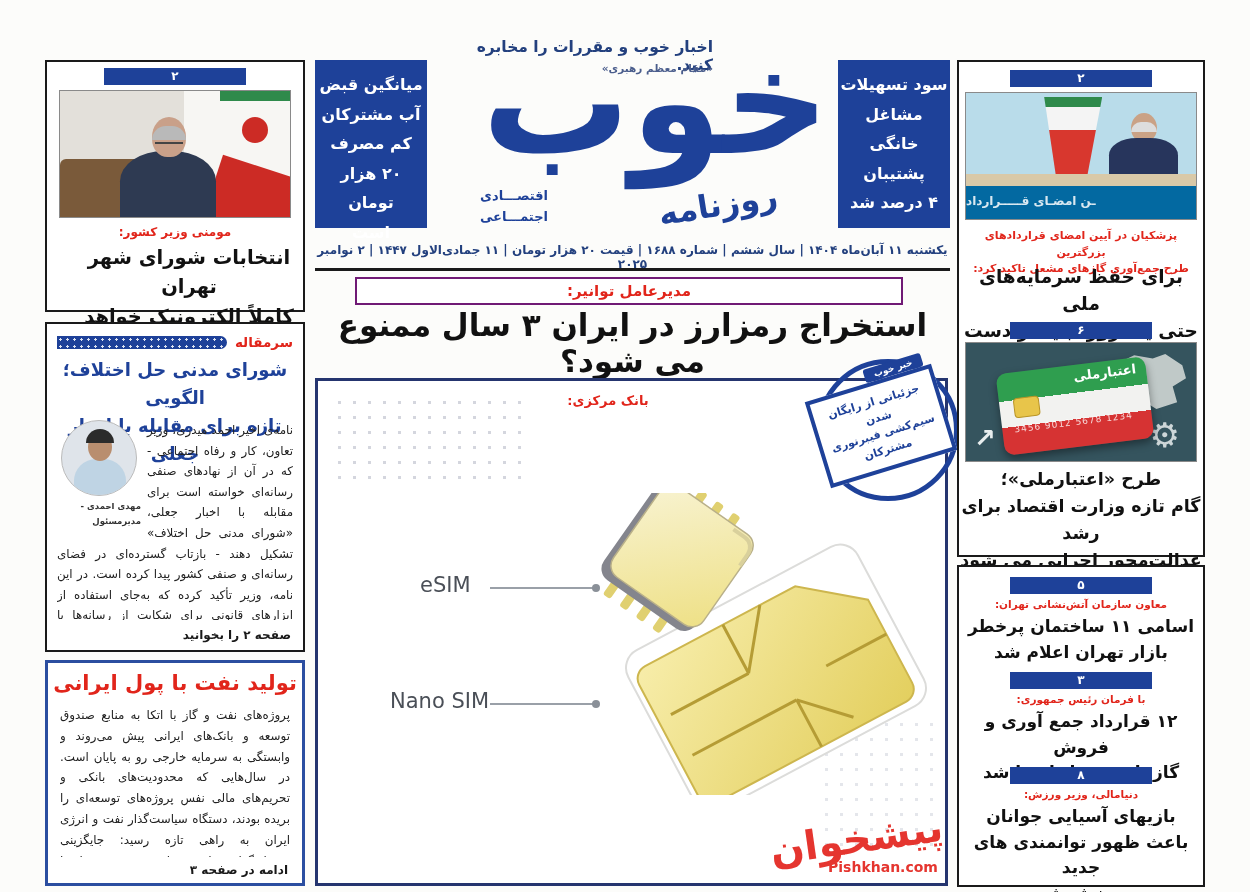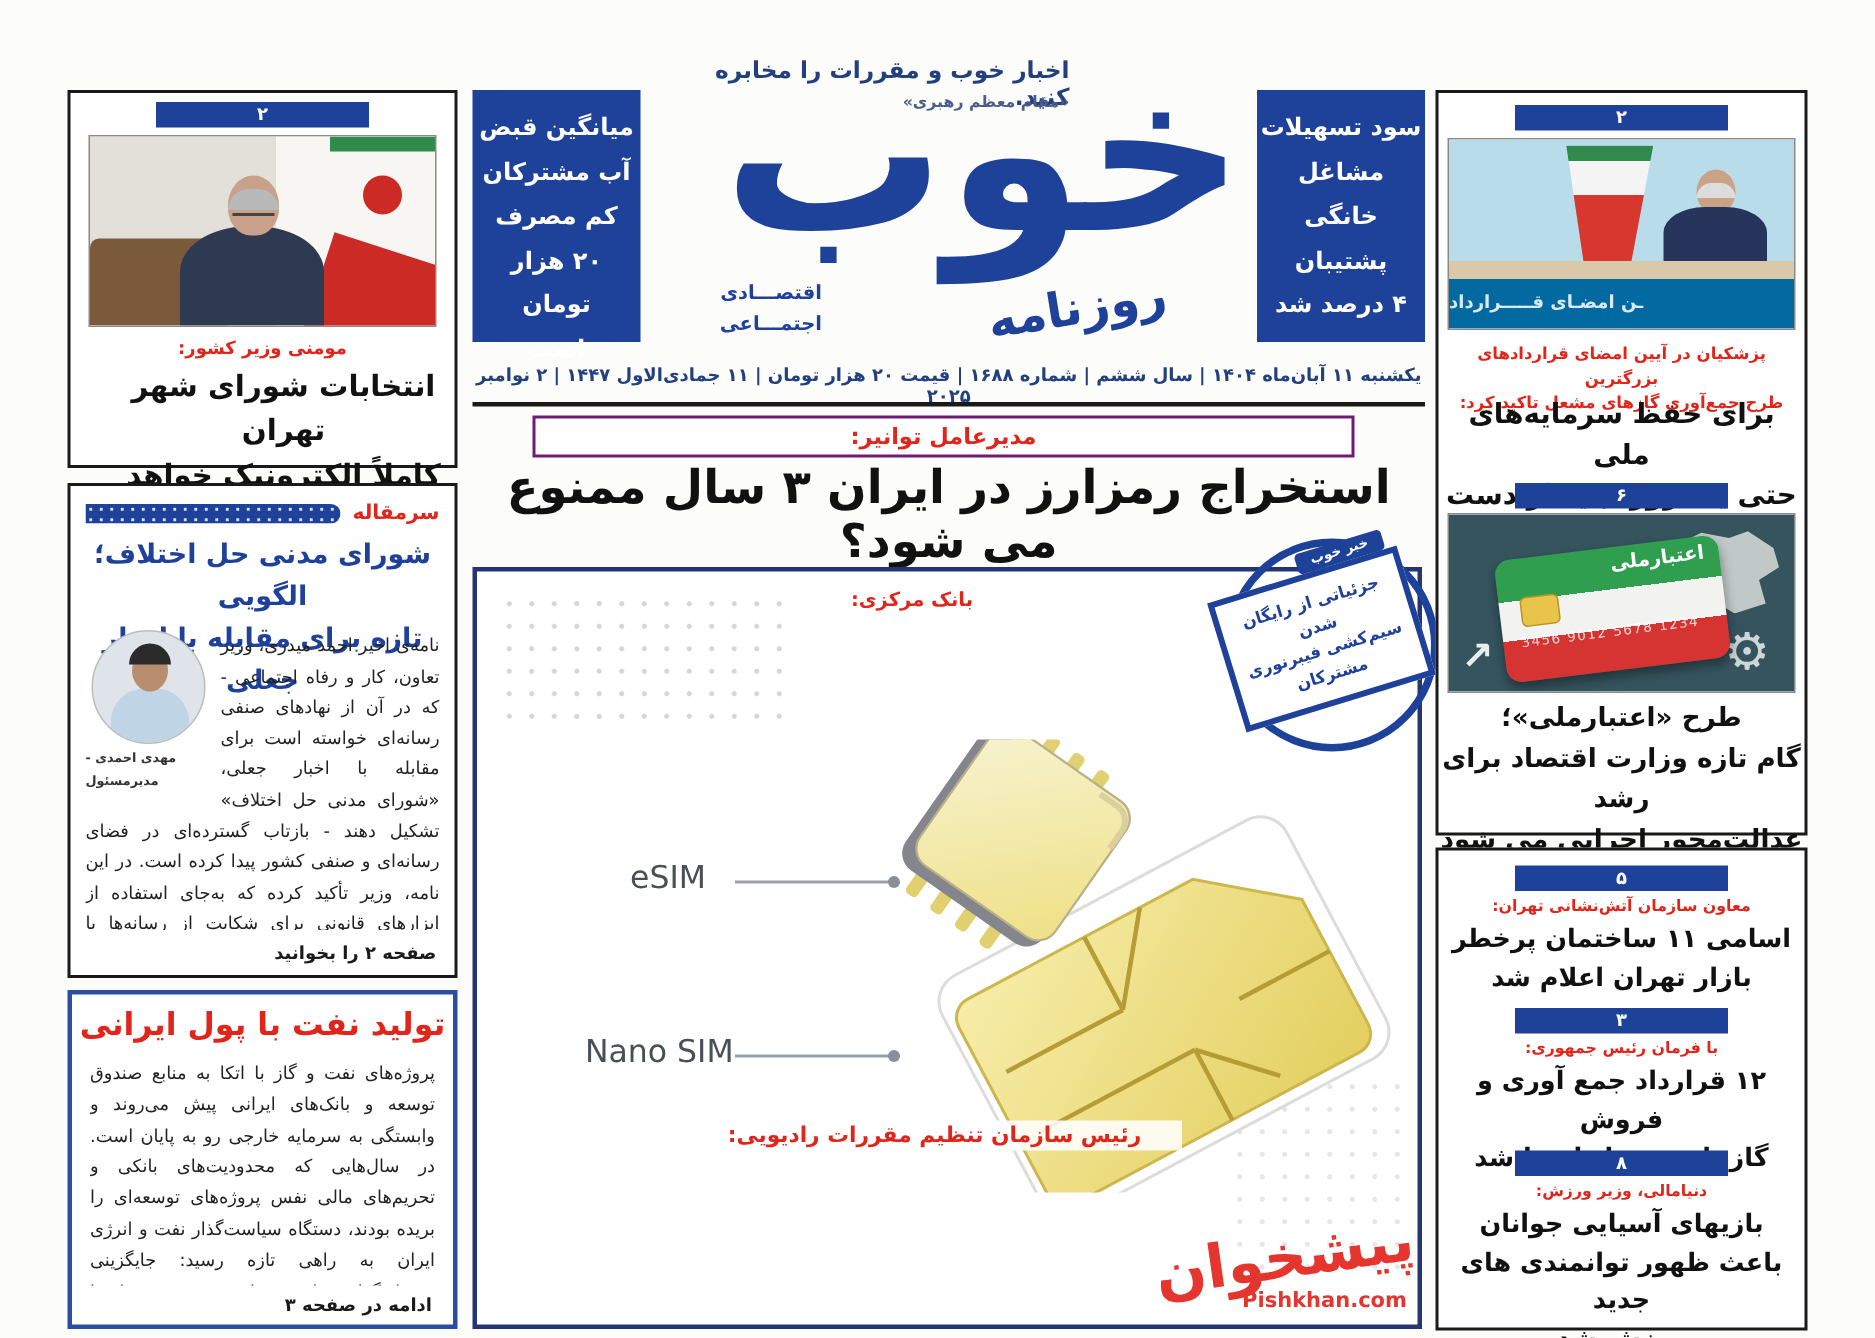--- a/index.html
+++ b/index.html
@@ -92,21 +92,21 @@
 
   #box-editorial { left:45px; top:322px; width:260px; height:330px; }
   #ed-header { position:absolute; top:10px; left:10px; right:10px; display:flex; align-items:center; gap:8px; }
   #ed-bar { flex:1; height:13px; background:#1e4199; border-radius:0 7px 7px 0;
     background-image:radial-gradient(rgba(255,255,255,.85) 1px, transparent 1.2px); background-size:7px 7px; }
   #ed-label { color:#e1251b; font-weight:bold; font-size:13.5px; }
   #ed-headline { position:absolute; top:32px; left:8px; right:8px; text-align:center;
     color:#1e4199; font-weight:bold; font-size:18px; line-height:1.55; }
   #ed-body { position:absolute; top:96px; left:10px; right:10px; height:200px; overflow:hidden;
     font-size:11.9px; line-height:1.73; text-align:justify; color:#222; }
-  #ed-photo-wrap { float:left; width:84px; margin:0 6px 2px 0; text-align:left; }
+  #ed-photo-wrap { float:left; width:84px; margin:0 6px 2px 0; text-align:right; }
   #ed-photo { width:76px; height:76px; border-radius:50%; border:1px solid #bbb; margin:0 auto;
     position:relative; overflow:hidden; background:#dfe4ea; }
   #ed-photo .head { position:absolute; left:26px; top:12px; width:24px; height:28px; border-radius:50%; background:#b98e6f; }
   #ed-photo .hair { position:absolute; left:24px; top:8px; width:28px; height:14px; border-radius:14px 14px 0 0; background:#2b2b2b; }
   #ed-photo .torso { position:absolute; left:12px; top:38px; width:52px; height:40px; border-radius:22px 22px 0 0; background:#bfd4e4; }
   #ed-author { font-size:8.5px; font-weight:bold; color:#333; margin-top:3px; }
   #ed-footer { position:absolute; bottom:8px; right:12px; font-weight:bold; font-size:12px; }
 
   #box-oil { left:45px; top:660px; width:260px; height:226px; border:3px solid #2b4ea0; background:#fff; }
   #oil-title { position:absolute; top:8px; left:0; width:100%; text-align:center;
@@ -239,21 +239,20 @@
         <path d="M146 18 h14 a12 12 0 0 1 12 12 v14" fill="none" stroke="#d9d09c" stroke-width="4"></path>
       </g>
     </svg>
   </div>
 
   <div class="sim-label" style="left:102px; top:192px;">eSIM</div>
   <div class="leader" style="left:172px; top:206px;"></div>
   <div class="sim-label" style="left:72px; top:308px;">Nano SIM</div>
   <div class="leader" style="left:172px; top:322px;"></div>
 
-  <div id="sim-kicker" class="kicker-red">رئیس سازمان تنظیم مقررات رادیویی:</div>
 
   <div id="watermark">
     <span id="watermark-fa">پیشخوان</span>
     <span id="watermark-en">Pishkhan.com</span>
   </div>
 </div>
 
 <div id="box-tl" class="newsbox">
   <div class="pagebar" style="top:6px;">۲</div>
   <div class="photo" style="top:28px;">

